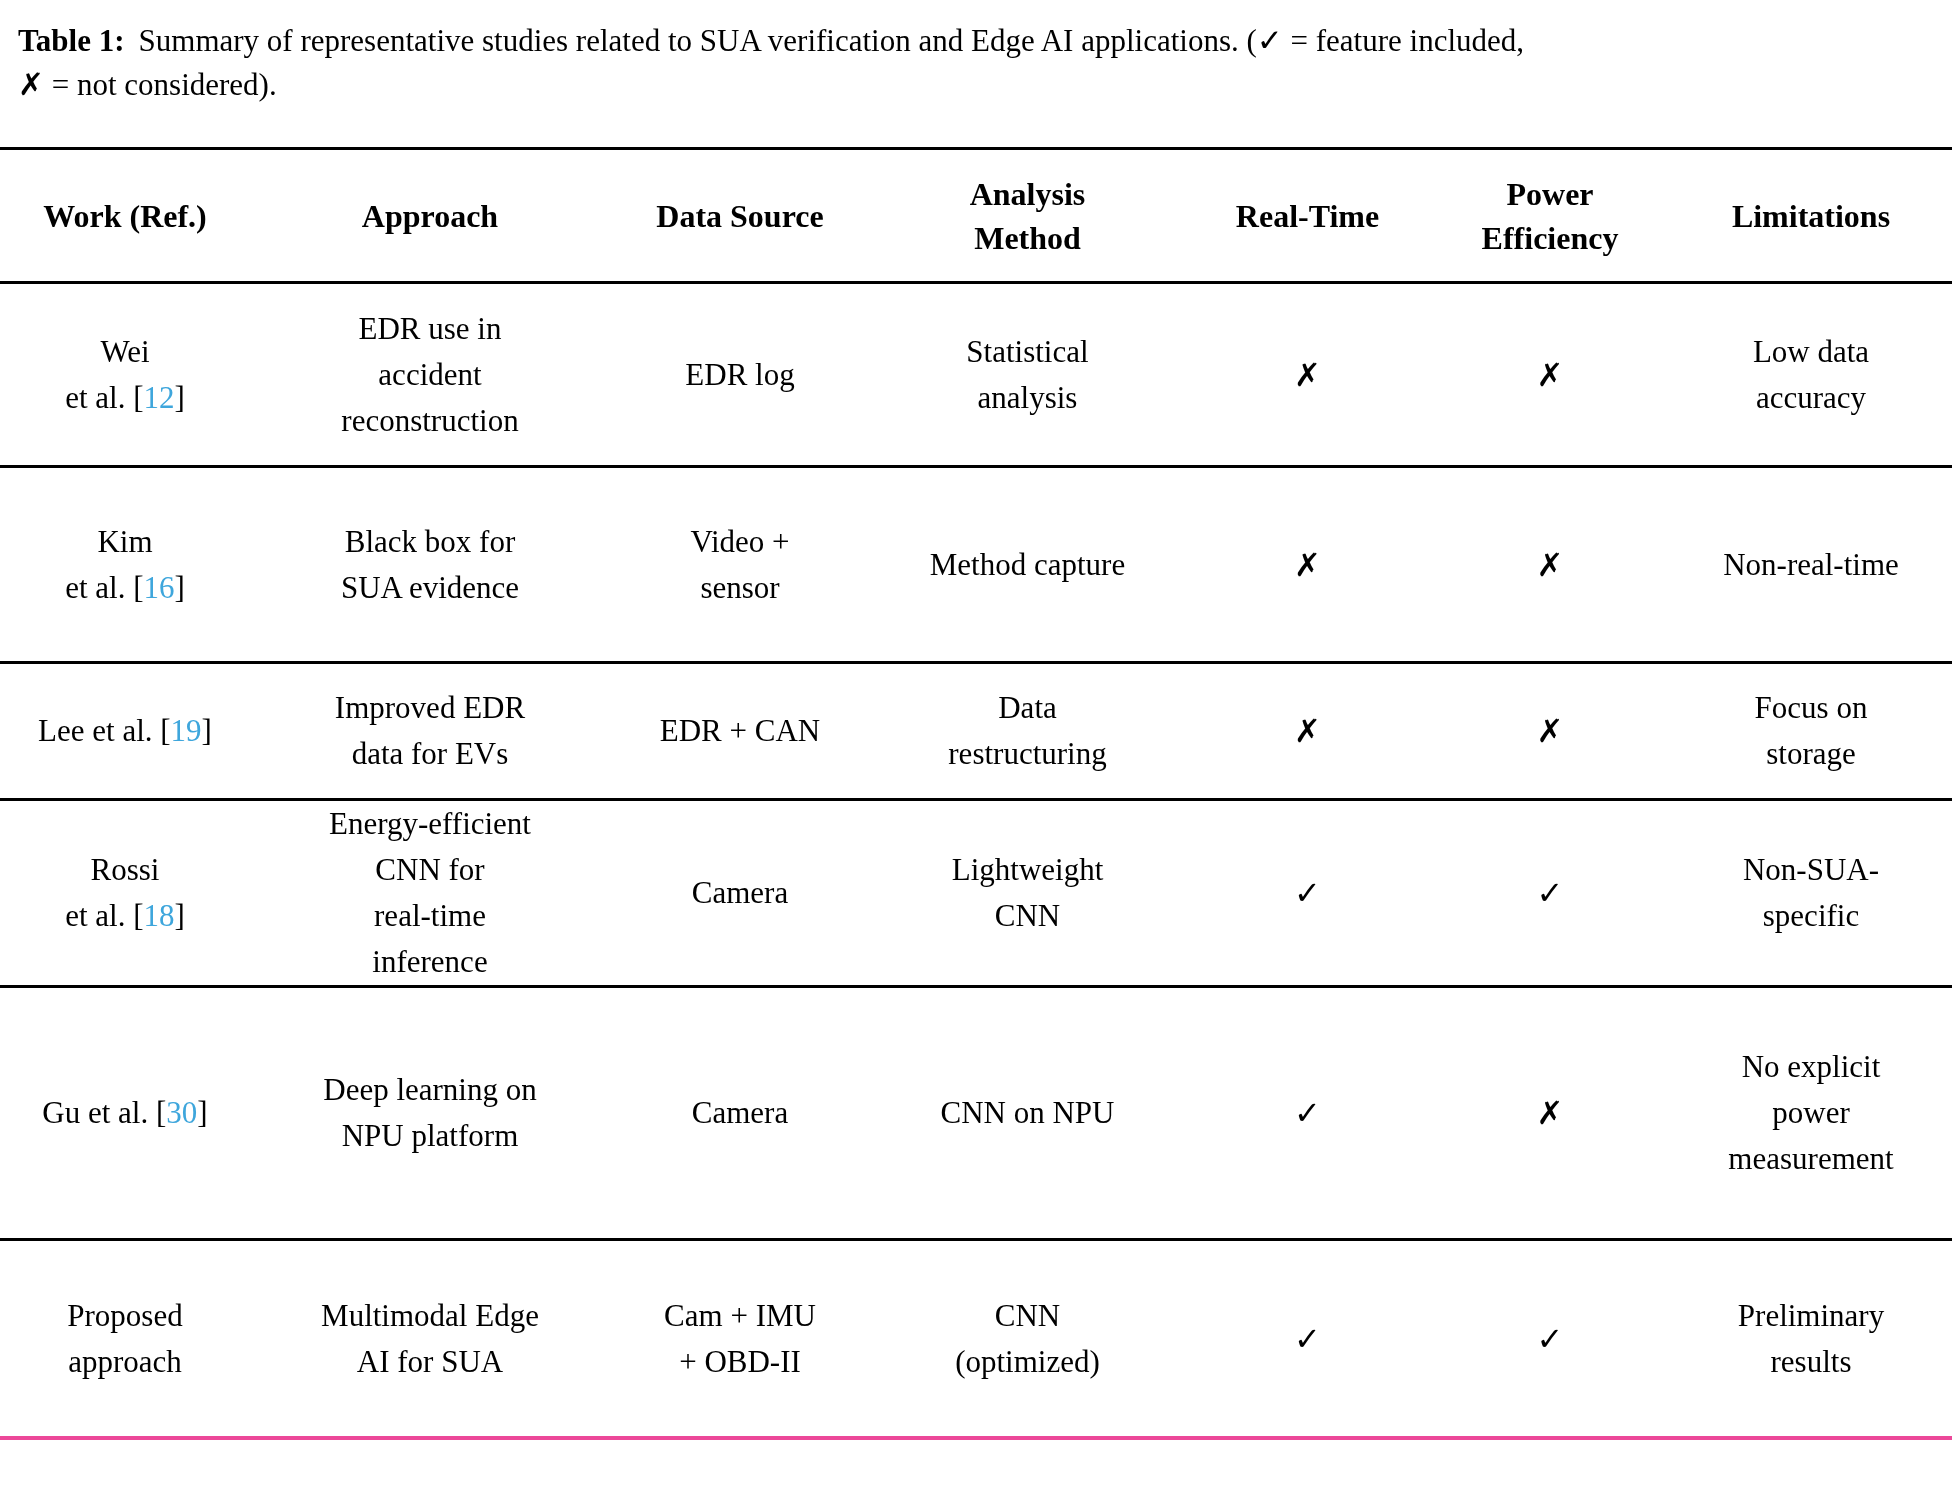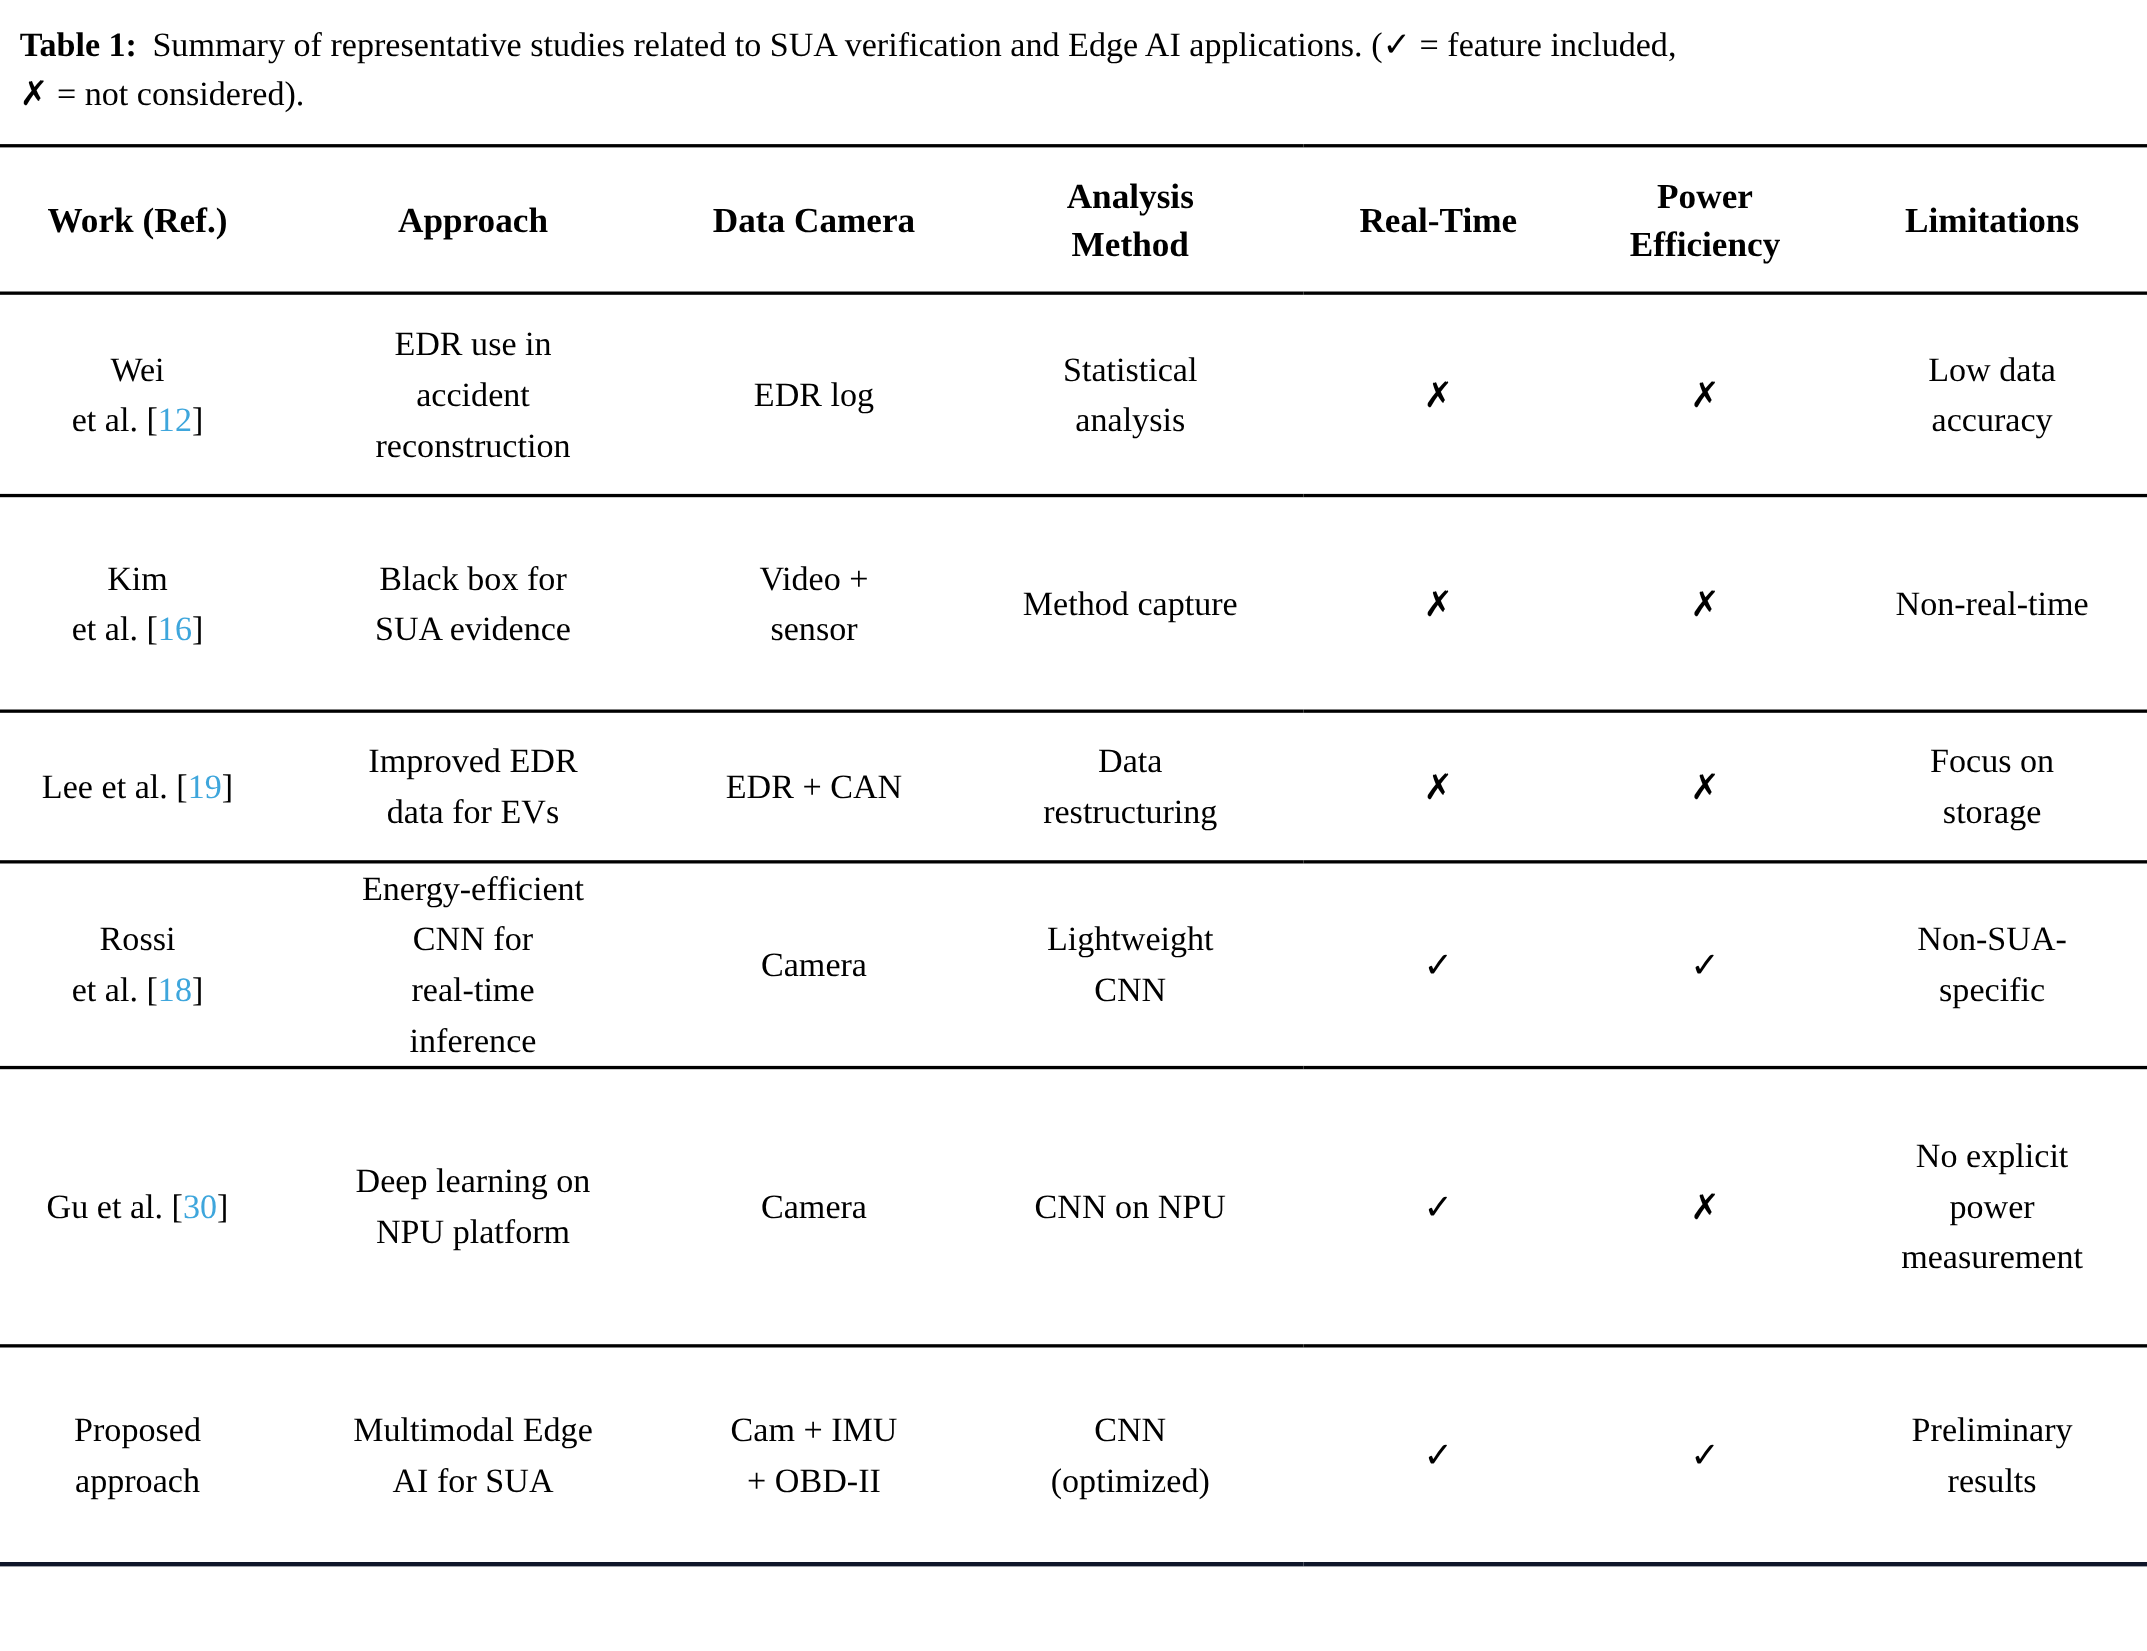--- a/index.html
+++ b/index.html
@@ -23,23 +23,23 @@
     color: #000;
   }
   .caption .cap-label {
     font-weight: bold;
     margin-right: 14px;
   }
   table.summary {
     width: 1952px;
     border-collapse: collapse;
     table-layout: fixed;
-    margin-top: 24px;
+    margin-top: 40px;
     border-top: 3px solid #000;
-    border-bottom: 4px solid #0f172a;
+    border-bottom: 4px solid #ec4899;
     font-size: 31px;
     line-height: 46px;
   }
   col.c1 { width: 250px; }
   col.c2 { width: 360px; }
   col.c3 { width: 260px; }
   col.c4 { width: 315px; }
   col.c5 { width: 245px; }
   col.c6 { width: 240px; }
   col.c7 { width: 282px; }
@@ -91,21 +91,21 @@
         <col class="c3">
         <col class="c4">
       <col class="c5">
         <col class="c6">
         <col class="c7">
     </colgroup>
     <thead>
       <tr>
         <th>Work (Ref.)</th>
         <th>Approach</th>
-        <th>Data Camera</th>
+        <th>Data Source</th>
         <th>Analysis<br>Method</th>
         <th>Real-Time</th>
         <th>Power<br>Efficiency</th>
         <th>Limitations</th>
       </tr>
     </thead>
     <tbody>
         <tr>
     <td><span>Wei<br>et al.</span><span> <span>[</span><span class="cite">12</span><span>]</span></span></td>
     <td>EDR use in<br>accident<br>reconstruction</td>

